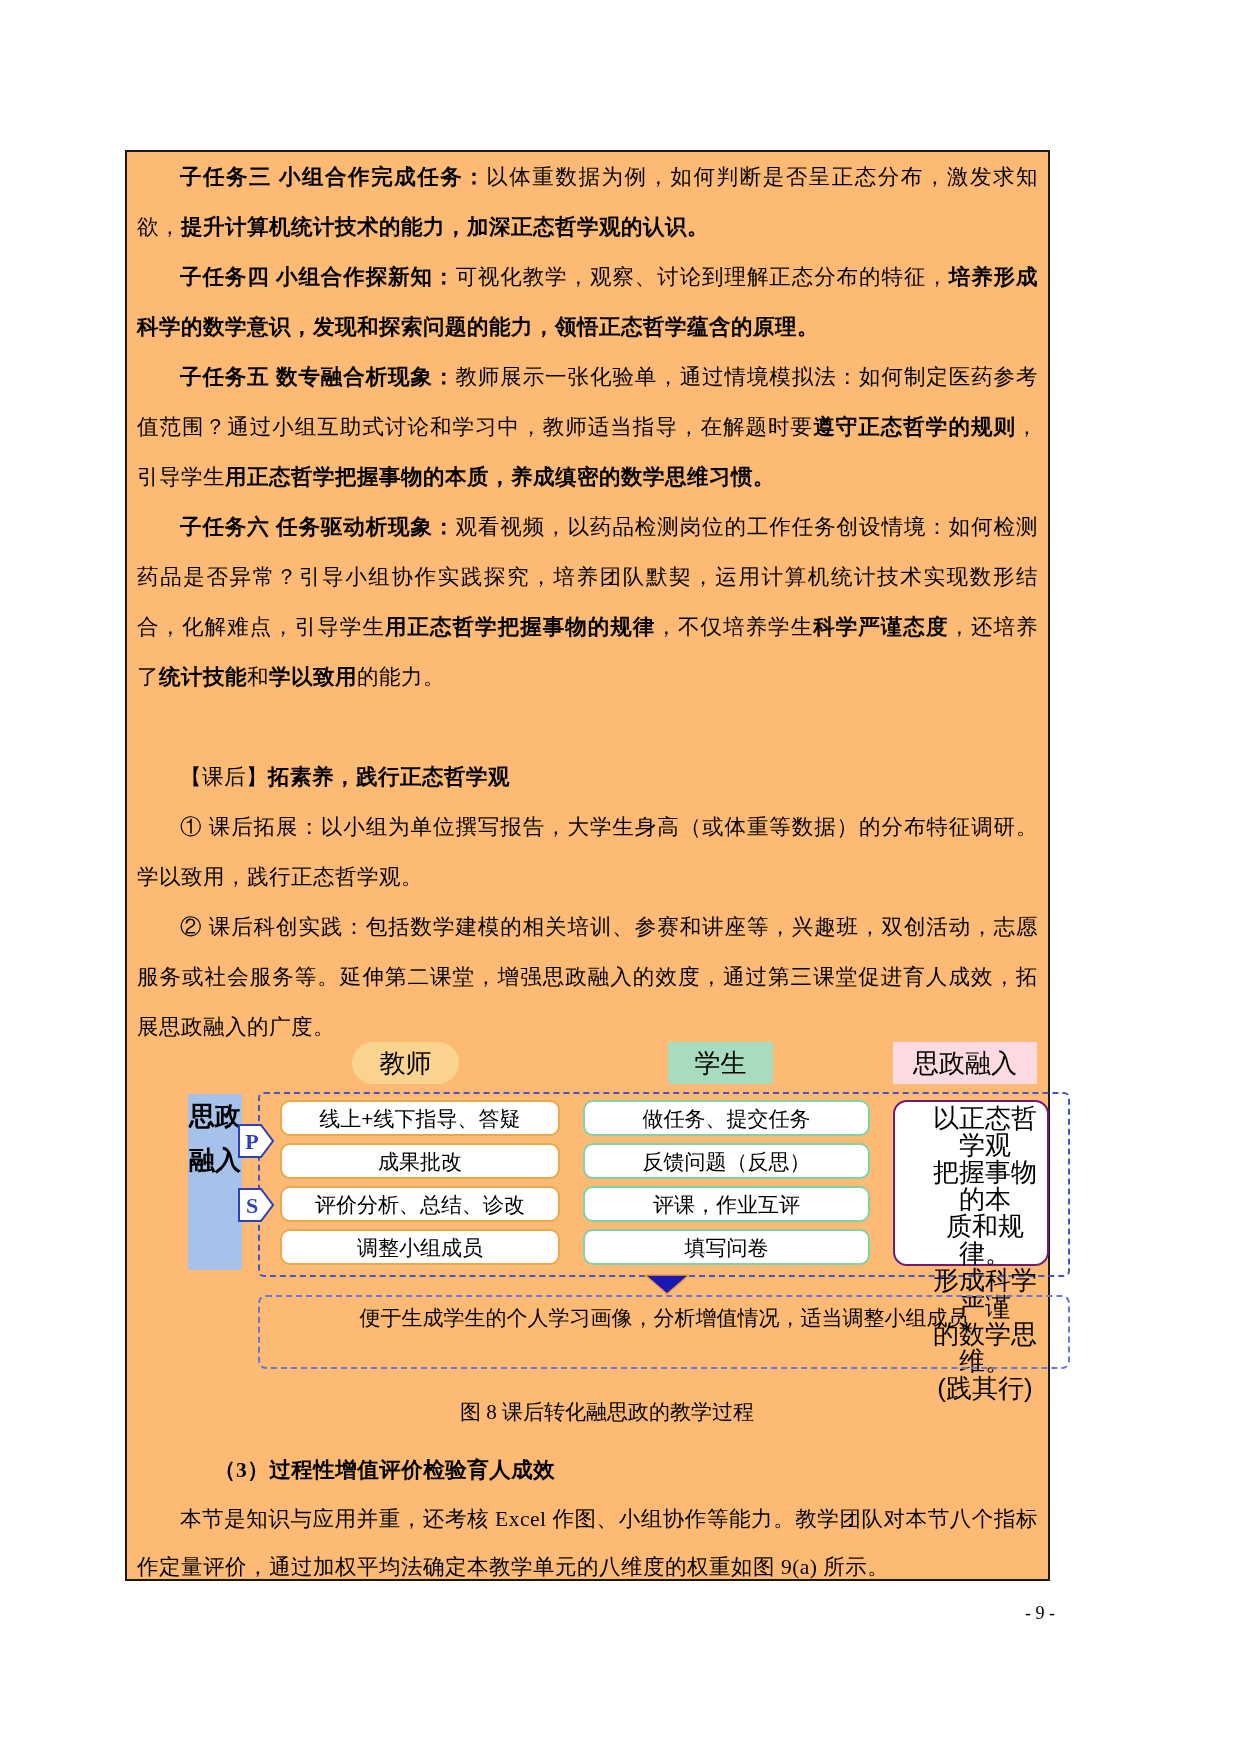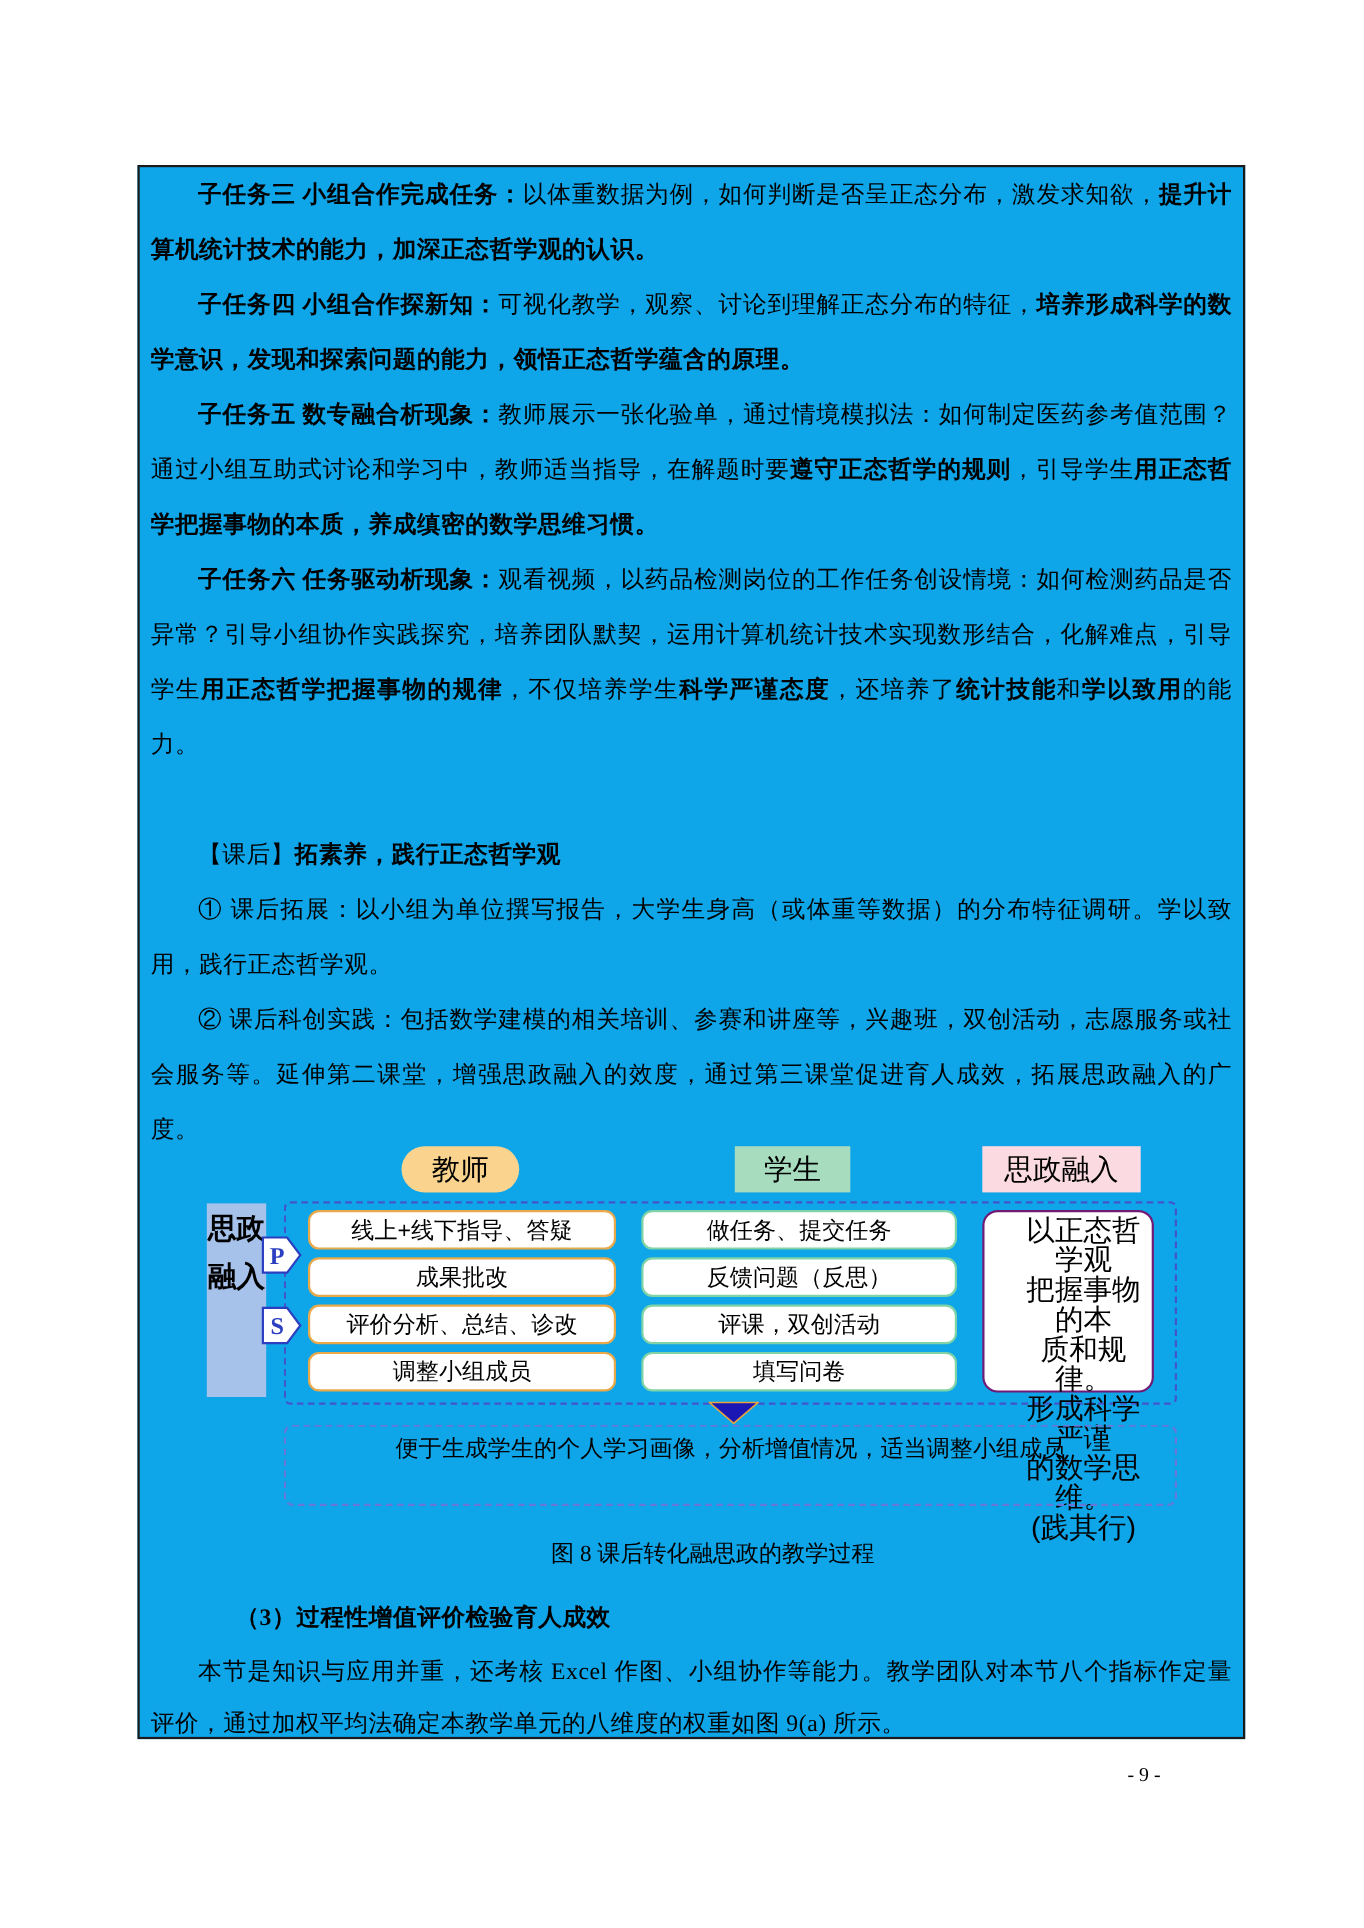--- a/index.html
+++ b/index.html
@@ -1,33 +1,33 @@
 <!DOCTYPE html>
 <html><head>
 <meta charset="utf-8">
 <style>
   html,body{margin:0;padding:0;background:#ffffff;}
   .page{position:relative;width:1240px;height:1753px;background:#ffffff;overflow:hidden;
         font-family:"Liberation Serif", serif;color:#000;}
-  .content{position:absolute;left:125px;top:150px;width:1007px;height:1431px;
-           border:2px solid #1a1a1a;box-sizing:border-box;background:#0ea5e9;}
+  .content{position:absolute;left:125px;top:150px;width:925px;height:1431px;
+           border:2px solid #1a1a1a;box-sizing:border-box;background:#fdba74;}
   .para{margin:0;padding:0 10px;font-size:21.5px;line-height:50px;
         text-align:justify;text-indent:2em;letter-spacing:0.5px;}
   .b{font-weight:700;}
   .h-after{margin-top:50px;}
   .h3{font-weight:700;margin-top:12px;padding-left:44px;}
   .p8{line-height:48px;}
   .caption{margin:14px 0 0 0;text-align:center;font-size:21px;line-height:42px;padding-left:39px;}
 
   
   .diagram{position:relative;height:340px;margin-top:-15px;
            font-family:"Liberation Sans", sans-serif;font-style:normal;}
   .hdr{position:absolute;top:5px;height:42px;line-height:42px;text-align:center;
        font-size:26px;font-weight:500;}
-  .hdr-t{left:238px;width:107px;background:#FAD48E;border-radius:21px;}
+  .hdr-t{left:225px;width:107px;background:#FAD48E;border-radius:21px;}
   .hdr-s{left:541px;width:105px;background:#A7DCBF;}
   .hdr-i{left:766px;width:144px;background:#FBDBE1;}
   .dashbox{position:absolute;left:131px;top:55px;width:812px;height:185px;
            border:2px dashed #4355CC;border-radius:6px;box-sizing:border-box;}
   .sidebox{position:absolute;left:61px;top:57px;width:54px;height:176px;
            background:#A6C2EA;font-size:26px;font-weight:700;line-height:44px;
            text-align:center;word-break:break-all;padding-top:0;}
   .ps{position:absolute;left:110px;width:38px;height:36px;}
   .p-pos{top:86px;}
   .s-pos{top:150px;}
@@ -83,21 +83,21 @@
         <text x="15" y="26" text-anchor="middle" font-size="22" font-weight="bold" font-family="Liberation Serif, serif" fill="#2B3FC0">S</text>
       </svg>
 
       <div class="rowbox tbox row0">线上+线下指导、答疑</div>
       <div class="rowbox tbox row1">成果批改</div>
       <div class="rowbox tbox row2">评价分析、总结、诊改</div>
       <div class="rowbox tbox row3">调整小组成员</div>
 
       <div class="rowbox sbox row0">做任务、提交任务</div>
       <div class="rowbox sbox row1">反馈问题（反思）</div>
-      <div class="rowbox sbox row2">评课，双创活动</div>
+      <div class="rowbox sbox row2">评课，作业互评</div>
       <div class="rowbox sbox row3">填写问卷</div>
 
       <div class="ibox">
         <div>以正态哲学观</div>
         <div>把握事物的本</div>
         <div>质和规律。</div>
         <div>形成科学严谨</div>
         <div>的数学思维。</div>
         <div>(践其行)</div>
       </div>

